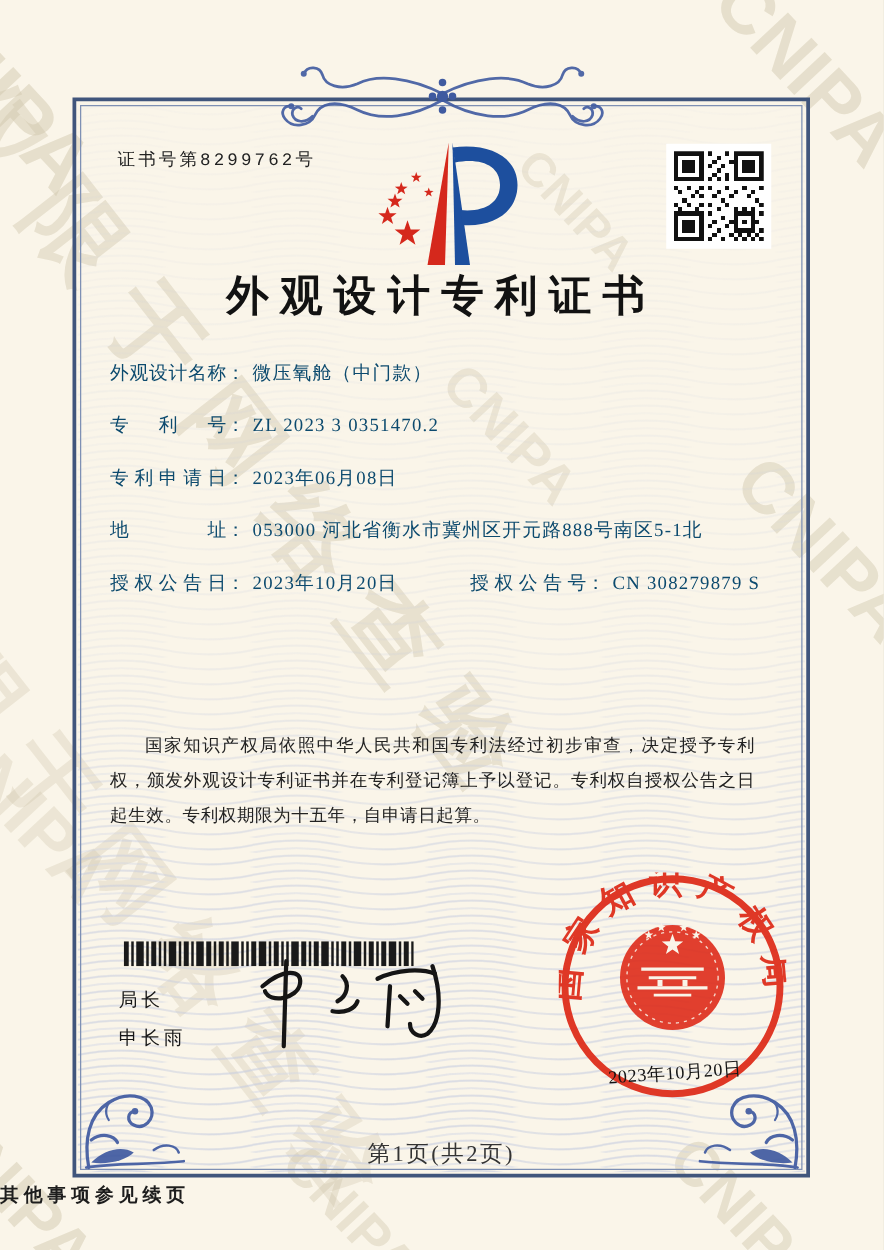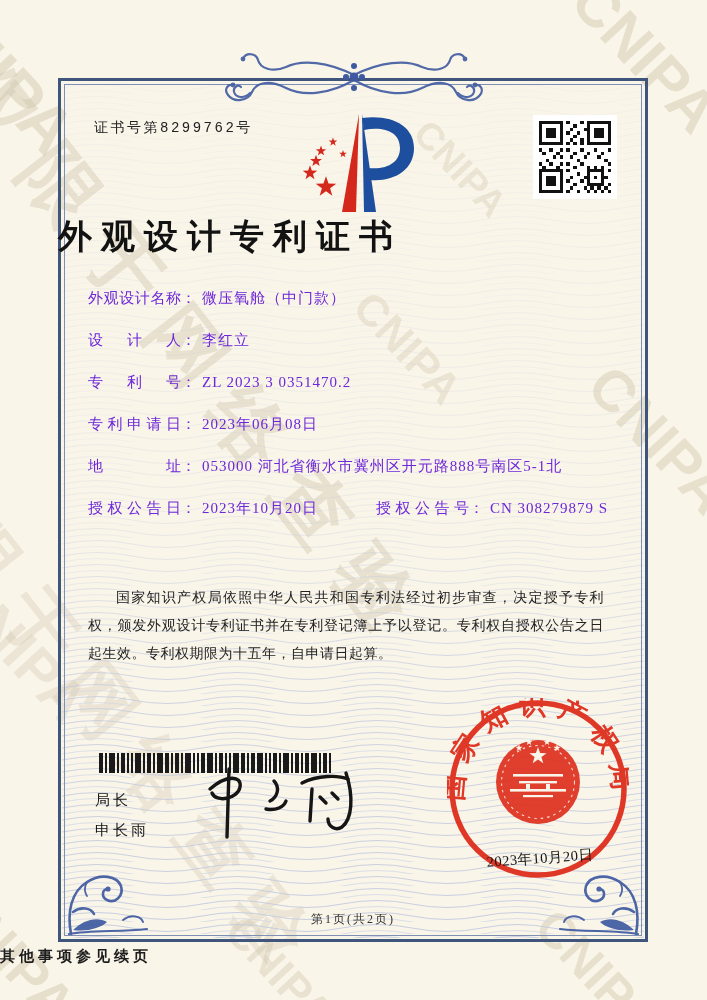--- a/index.html
+++ b/index.html
@@ -31,42 +31,42 @@
   .frame-inner{position:absolute;inset:3px;border:1px solid #7e90b4;}
   .crest{position:absolute;left:196px;top:52px;width:316px;height:52px;z-index:4;}
   .corner-l{position:absolute;left:63px;top:850px;width:88px;height:88px;z-index:4;}
   .corner-r{position:absolute;left:556px;top:850px;width:88px;height:88px;z-index:4;}
   
   .cert-no{position:absolute;left:94px;top:119px;font-size:14px;letter-spacing:2.5px;color:#222;z-index:5;font-family:Liberation Mono, monospace;}
   .logo{position:absolute;left:296px;top:112px;width:132px;height:104px;z-index:5;}
   .qr-pad{position:absolute;left:533px;top:115px;width:84px;height:84px;background:#ffffff;
           z-index:5;display:flex;align-items:center;justify-content:center;}
   .qr-pad svg{width:72px;height:72px;}
-  .title{position:absolute;left:58px;top:214px;width:590px;text-align:left;
+  .title{position:absolute;left:58px;top:214px;width:590px;text-align:center;
          font-size:34px;font-weight:bold;letter-spacing:9px;color:#121212;margin:0;z-index:5;}
-  .fields{position:absolute;left:88px;top:289px;width:526px;z-index:5;font-size:15px;color:#6d28d9;}
+  .fields{position:absolute;left:88px;top:289px;width:526px;z-index:5;font-size:15px;color:#0c4a6e;}
   .row{height:20px;margin-bottom:22px;white-space:nowrap;}
   .f-label{display:inline-block;width:93px;text-align:justify;text-align-last:justify;vertical-align:bottom;}
   .colon{margin-right:6px;}
   .f-value{letter-spacing:1px;}
   .gap{display:inline-block;width:58px;}
   .paras{position:absolute;left:88px;top:584px;width:516px;z-index:5;
          font-size:14px;line-height:28px;color:#222;text-align:justify;}
   .paras p{margin:0 0 7px 0;text-indent:2em;letter-spacing:.5px;}
   .barcode{position:absolute;left:99px;top:753px;width:232px;height:20px;z-index:5;}
   .signer-title,.signer-name{position:absolute;left:95px;font-size:15px;color:#161616;
          font-family:"Liberation Sans","DejaVu Sans",sans-serif;letter-spacing:3px;z-index:5;}
   .signer-title{top:791px;}
   .signer-name{top:821px;}
   .signature{position:absolute;left:196px;top:763px;width:180px;height:82px;z-index:5;}
   .seal{position:absolute;left:447px;top:698px;width:182px;height:182px;z-index:6;opacity:.93;}
   .seal-date{position:absolute;left:470px;top:849px;width:140px;text-align:center;font-size:14.5px;
              color:#141414;transform:rotate(-4deg);letter-spacing:.5px;z-index:7;}
   .pagination{position:absolute;left:58px;top:911px;width:590px;text-align:center;
-              font-size:12px;letter-spacing:2px;color:#333;z-index:5;}
+              font-size:18px;letter-spacing:2px;color:#333;z-index:5;}
   .note{position:absolute;left:0;top:947px;width:707px;font-size:15px;
         letter-spacing:4px;color:#1d1d1d;font-weight:600;z-index:5;}
 </style>
 </head>
 <body>
 
 <svg width="0" height="0" style="position:absolute" aria-hidden="true">
   <defs>
     <path id="star" d="M0 -9 L2.12 -2.91 8.56 -2.78 3.42 1.11 5.29 7.28 0 3.6 -5.29 7.28 -3.42 1.11 -8.56 -2.78 -2.12 -2.91 Z"></path>
   </defs>
@@ -167,23 +167,20 @@
       <path fill="#111" fill-rule="evenodd" d="M0 0h7v7H0zM1 1v5h5V1zM2 2h3v3H2z M14 0h7v7h-7zM15 1v5h5V1zM16 2h3v3h-3z M0 14h7v7H0zM1 15v5h5v-5zM2 16h3v3H2z M14 14h5v5h-5zM15 15v3h3v-3zM16 16h1v1h-1z"></path>
       <path fill="#111" d="M8 0h1v1H8z M10 1h1v1h-1z M12 0h1v1h-1z M9 2h1v1H9z M11 3h1v1h-1z M13 2h1v1h-1z M8 3h1v1H8z M10 4h1v1h-1z M9 5h1v1H9z M12 5h1v1h-1z M8 6h1v1H8z M10 6h1v1h-1z M12 6h1v1h-1z M6 8h1v1H6z M6 10h1v1H6z M6 12h1v1H6z M0 8h1v1H0z M1 9h1v1H1z M3 8h1v1H3z M4 10h1v1H4z M2 11h1v1H2z M0 12h1v1H0z M5 9h1v1H5z M3 12h1v1H3z M5 13h1v1H5z M1 13h1v1H1z M8 8h1v1H8z M10 9h1v1h-1z M12 8h1v1h-1z M14 9h1v1h-1z M16 8h1v1h-1z M18 9h1v1h-1z M20 8h1v1h-1z M9 10h1v1H9z M11 11h1v1h-1z M13 10h1v1h-1z M17 10h1v1h-1z M19 11h1v1h-1z M20 12h1v1h-1z M8 12h1v1H8z M10 13h1v1h-1z M12 12h1v1h-1z M14 13h1v1h-1z M16 13h1v1h-1z M18 13h1v1h-1z M20 14h1v1h-1z M19 16h1v1h-1z M20 18h1v1h-1z M15 19h1v1h-1z M17 19h1v1h-1z M19 19h1v1h-1z M14 20h1v1h-1z M16 20h1v1h-1z M18 20h1v1h-1z M20 20h1v1h-1z M8 14h1v1H8z M9 16h1v1H9z M11 15h1v1h-1z M13 16h1v1h-1z M8 17h1v1H8z M10 18h1v1h-1z M12 17h1v1h-1z M9 19h1v1H9z M11 20h1v1h-1z M13 19h1v1h-1z M8 20h1v1H8z"></path>
     </svg>
   </div>
 
   <h1 class="title">外观设计专利证书</h1>
 
   <div class="fields">
     <div class="row">
       <span class="f-label">外观设计名称</span><span class="colon">：</span><span class="f-value">微压氧舱（中门款）</span>
-    </div>
-    <div class="row">
-      <span class="f-label">设计人</span><span class="colon">：</span><span class="f-value">李红立</span>
     </div>
     <div class="row">
       <span class="f-label">专利号</span><span class="colon">：</span><span class="f-value">ZL 2023 3 0351470.2</span>
     </div>
     <div class="row">
       <span class="f-label">专利申请日</span><span class="colon">：</span><span class="f-value">2023年06月08日</span>
     </div>
     <div class="row">
       <span class="f-label">地址</span><span class="colon">：</span><span class="f-value">053000 河北省衡水市冀州区开元路888号南区5-1北</span>
     </div>

